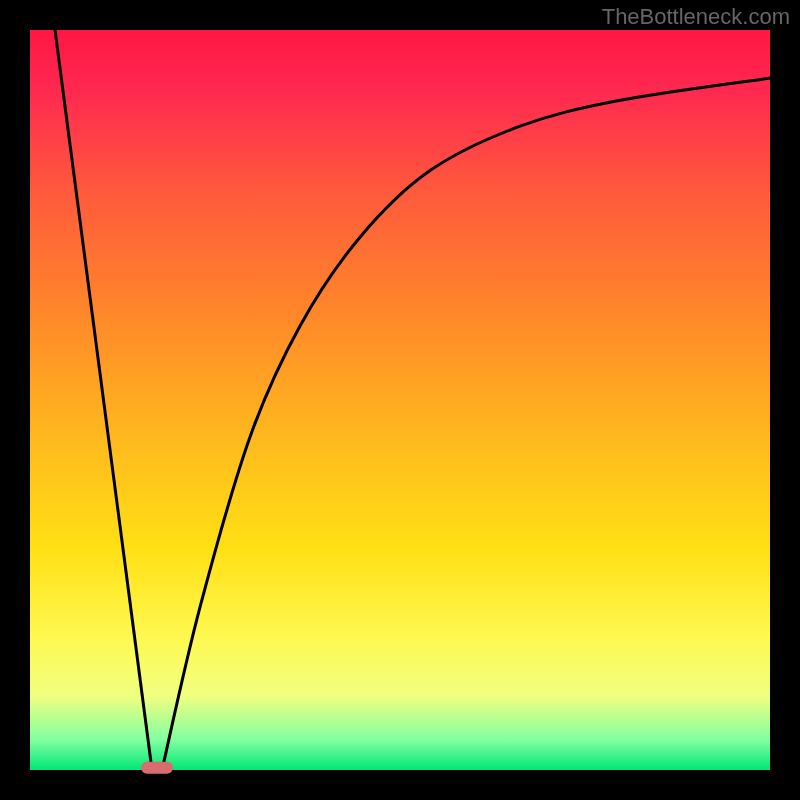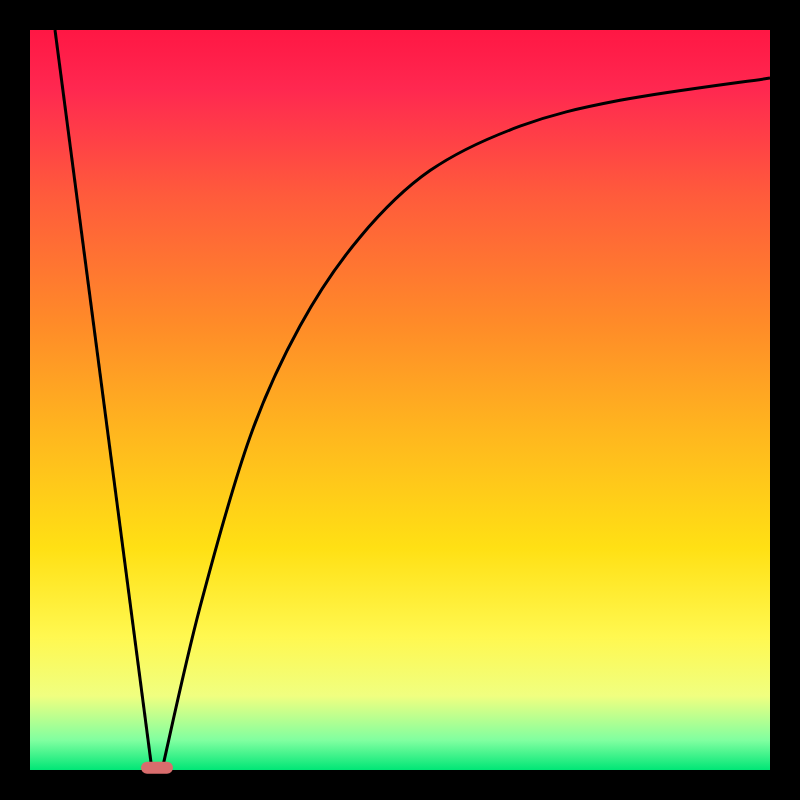--- a/index.html
+++ b/index.html
@@ -25,20 +25,21 @@
       z-index: 10;
     }
     svg {
       display: block;
     }
   </style>
 </head>
 <body>
 
 <div class="container">
+  <div class="watermark">TheBottleneck.com</div>
   <svg width="800" height="800">
     <defs>
       <linearGradient id="bgGrad" x1="0%" y1="0%" x2="0%" y2="100%">
       <stop offset="0%" stop-color="#ff1744"></stop>
           <stop offset="8%" stop-color="#ff2850"></stop>
           <stop offset="22%" stop-color="#ff5a3c"></stop>
           <stop offset="40%" stop-color="#ff8c28"></stop>
           <stop offset="55.00000000000001%" stop-color="#ffb81e"></stop>
           <stop offset="70%" stop-color="#ffe014"></stop>
           <stop offset="82%" stop-color="#fff850"></stop>

